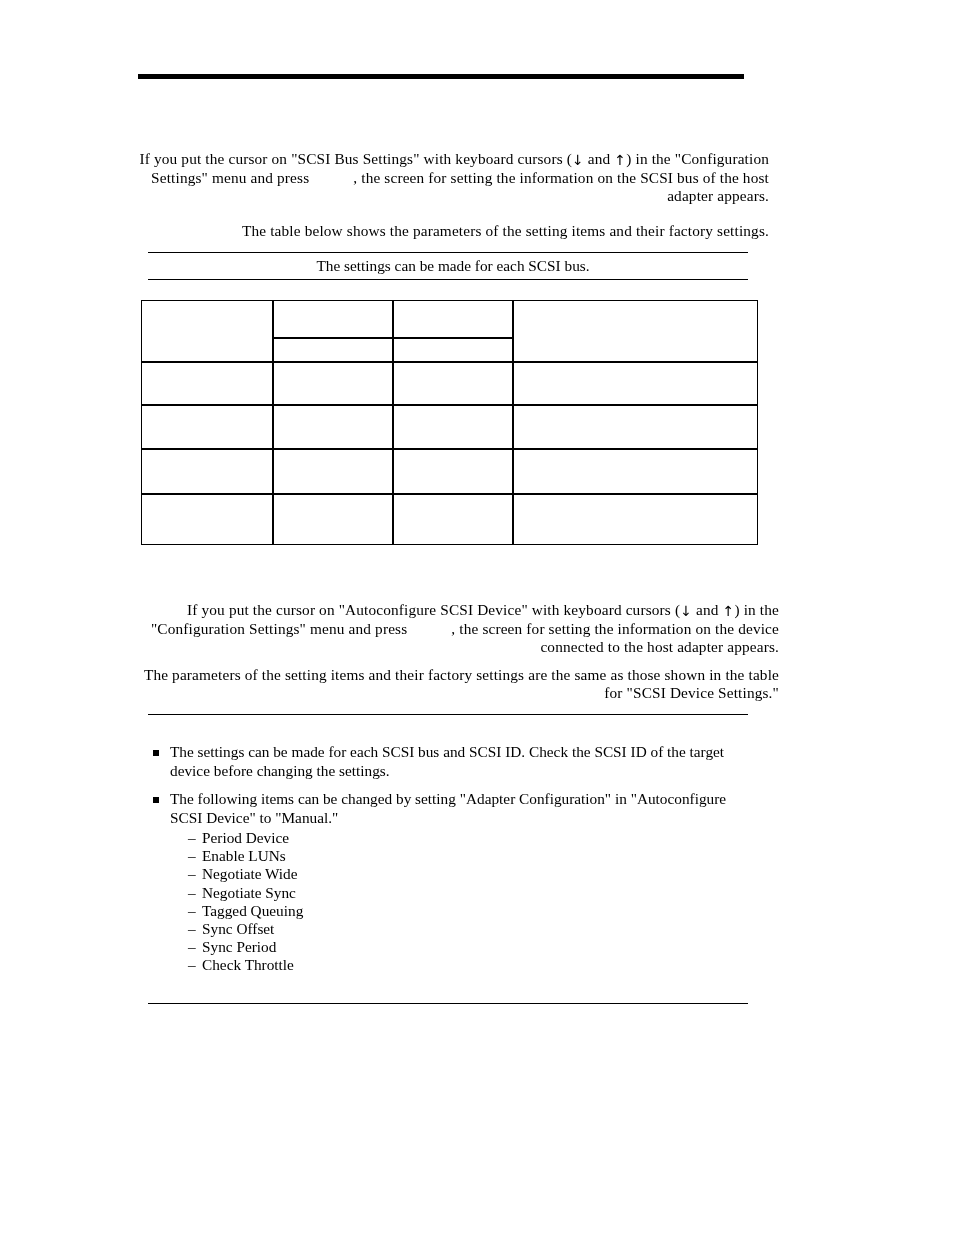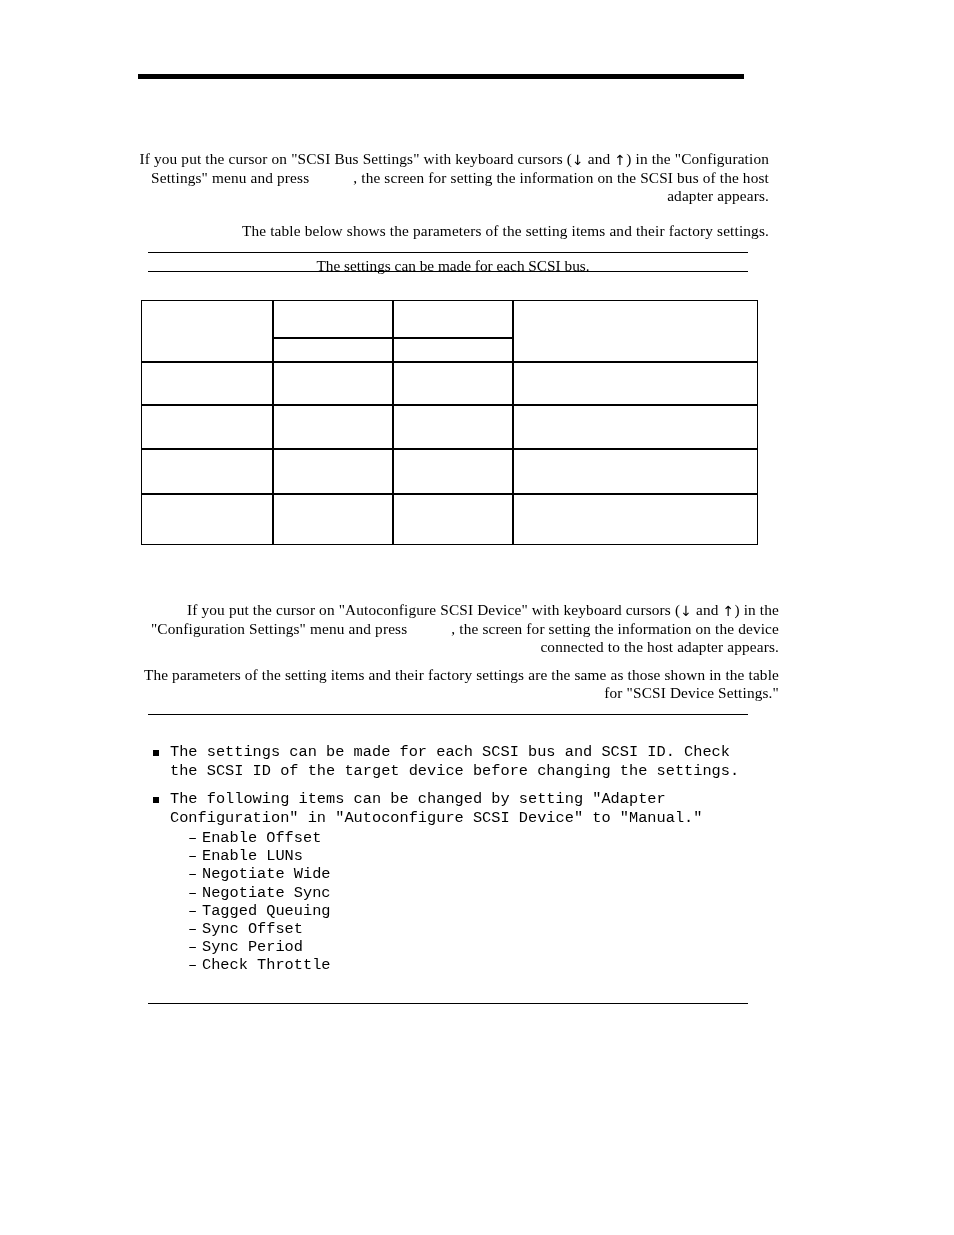--- a/index.html
+++ b/index.html
@@ -68,21 +68,21 @@
   .note-box {
     position: absolute;
     left: 148px;
     width: 600px;
     border-top: 1.6px solid #000000;
     border-bottom: 1.6px solid #000000;
     box-sizing: border-box;
   }
   .note-box-1 {
     top: 252px;
-    height: 20px;
+    height: 28px;
   }
   .note-box-1 .note-line {
     font-size: 15.3px;
     line-height: 26px;
     text-align: center;
     padding-left: 10px;
   }
 
   .note-box-2 {
     top: 714px;
@@ -97,21 +97,20 @@
     list-style: none;
     margin: 0;
     padding: 0;
   }
   ul.bullets > li {
     position: relative;
     padding-left: 22px;
     margin-bottom: 10px;
     font-size: 15.3px;
     line-height: 18.5px;
-    font-family: Liberation Mono, monospace;
   }
   ul.bullets > li:last-child {
     margin-bottom: 0;
   }
   ul.bullets > li > .sq {
     position: absolute;
     left: 5px;
     top: 7px;
     width: 6px;
     height: 6px;
@@ -212,21 +211,21 @@
         <li>
           <span class="sq"></span>
         </li>
 
         <li>
           <span class="sq"></span>
           <span>The following items can be changed by setting "Adapter Configuration" in "Autoconfigure SCSI Device" to "Manual."</span>
           <ul class="dashlist">
             <li>
               <span class="dash">–</span>
-              <span>Enable Offset</span>
+              <span>Period Device</span>
             </li>
             <li>
               <span class="dash">–</span>
               <span>Enable LUNs</span>
             </li>
             <li>
               <span class="dash">–</span>
               <span>Negotiate Wide</span>
             </li>
             <li>

